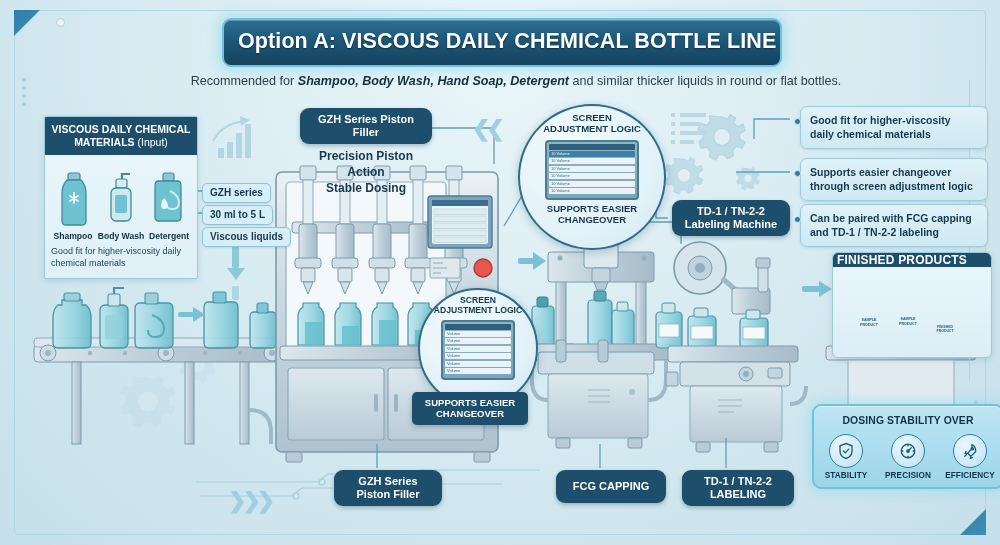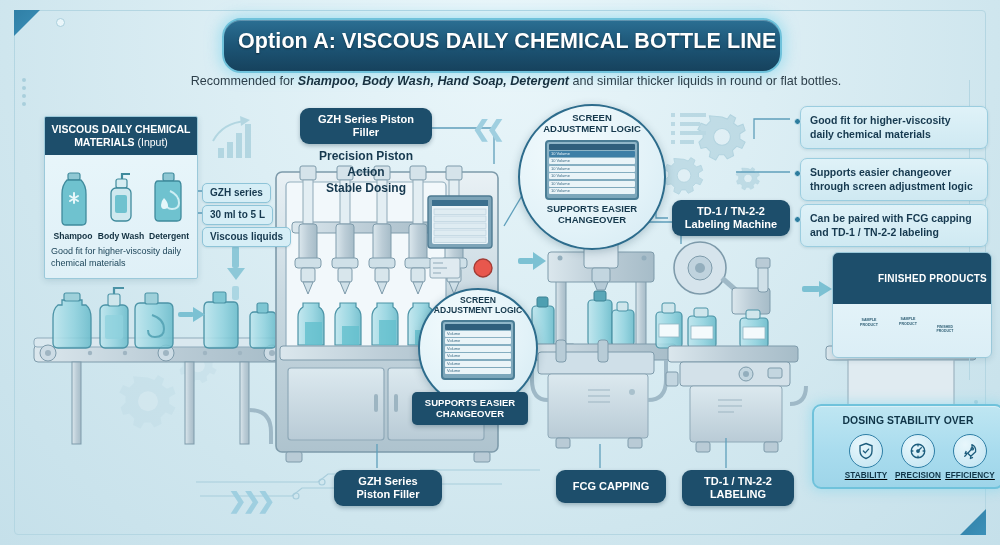--- a/index.html
+++ b/index.html
@@ -36,23 +36,23 @@
   .vline{position:absolute;width:1.5px;background:#b4d6e2;}
   .dotcol{position:absolute;display:flex;flex-direction:column;gap:4px;}
   .dotcol i{width:4px;height:4px;border-radius:50%;background:#a9cfdc;display:block;}
 
   
   .title-wrap{position:absolute;left:222px;top:18px;width:560px;}
   .title-bar{
     position:relative;
     background:linear-gradient(180deg,#2b6f93 0%,#1d5677 48%,#16425d 100%);
     border:2px solid #6fc2db;
-    border-radius:19px;
+    border-radius:9px;
     box-shadow:0 0 14px 3px rgba(120,210,235,.55), inset 0 1px 0 rgba(255,255,255,.25);
-    text-align:left;padding:9px 14px 17px;
+    text-align:left;padding:9px 14px 11px;
   }
   .title-bar h1{
     margin:0;color:#fff;font-size:21.5px;font-weight:bold;letter-spacing:.1px;
     text-shadow:0 1px 2px rgba(0,0,0,.45);white-space:nowrap;
   }
   .subtitle{
     position:absolute;left:186px;top:74px;width:660px;text-align:center;
     font-size:12.6px;color:#2d3f4a;
   }
   .subtitle b{color:#17303f;font-style:italic;}
@@ -125,34 +125,34 @@
   }
 
   
   .fp-panel{
     position:absolute;left:832px;top:252px;width:158px;height:104px;
     background:linear-gradient(180deg,#eaf7fb,#dbeef6);
     border:1px solid #9bc9da;border-radius:6px;overflow:hidden;
     box-shadow:0 2px 6px rgba(30,80,100,.14);
   }
   .fp-panel .hdr{
-    background:#1d4e6b;color:#fff;font-weight:bold;font-size:10px;
-    text-align:right;padding:20px 4px;letter-spacing:.2px;
+    background:#1d4e6b;color:#fff;font-weight:bold;font-size:12px;
+    text-align:left;padding:0 4px;letter-spacing:.2px;
   }
 
   
   .buyers{
     position:absolute;left:812px;top:404px;width:176px;
     background:linear-gradient(180deg,#bfe6f2 0%,#a9dcee 55%,#9ed5e9 100%);
     border:2px solid #6fc2db;border-radius:9px;
     box-shadow:0 0 12px 2px rgba(120,210,235,.45), inset 0 1px 0 rgba(255,255,255,.4);
     padding:8px 6px 7px;text-align:center;
   }
   .buyers h3{margin:0 0 7px;font-size:10.4px;color:#0f3447;line-height:1.25;letter-spacing:.1px;}
-  .badges{display:flex;justify-content:flex-end;align-items:flex-start;text-decoration:underline;}
+  .badges{display:flex;justify-content:space-between;align-items:flex-start;}
   .badge{width:52px;text-align:center;}
   .badge .circ{
     width:32px;height:32px;border-radius:50%;margin:0 auto 3px;
     background:radial-gradient(circle at 35% 30%,#e8f7fc,#bfe3f1);
     border:1.6px solid #2f7fa6;display:flex;align-items:center;justify-content:center;
   }
   .badge .lab{font-size:8.2px;font-weight:bold;color:#0f3447;letter-spacing:.1px;}
   .cdot{position:absolute;width:7px;height:7px;border-radius:50%;background:#2c7c9e;border:1.5px solid #cfe9f2;box-sizing:border-box;}
   .chev{position:absolute;color:#9fcfe0;font-size:22px;font-weight:bold;line-height:1;letter-spacing:-4px;}
 </style>

